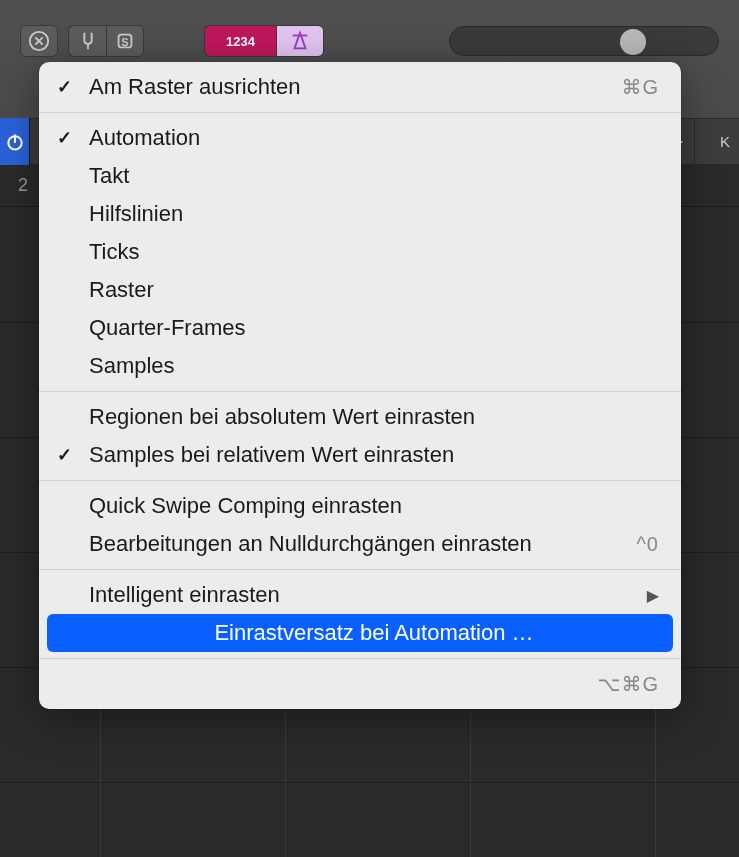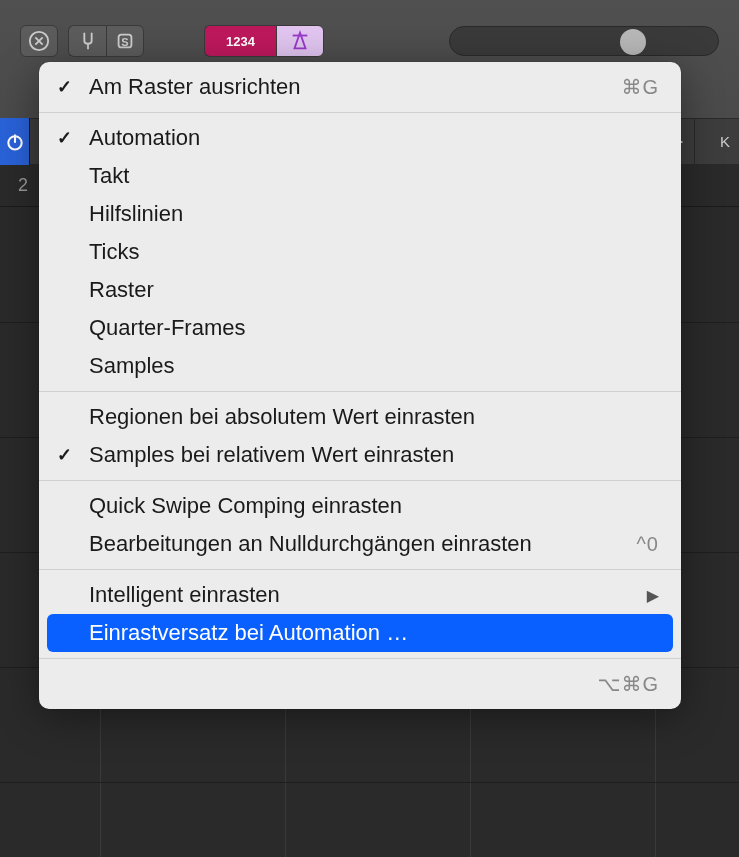--- a/index.html
+++ b/index.html
@@ -223,20 +223,21 @@
       min-height: 38px;
     }
     
     .menu-item.highlighted {
       background: #0a60ff;
       color: white;
       border-radius: 6px;
       margin: 0 8px;
       padding-left: 42px;
       padding-right: 14px;
+      justify-content: center;
     }
     
     .menu-check {
       position: absolute;
       left: 18px;
       top: 50%;
       transform: translateY(-50%);
       font-size: 18px;
       font-weight: 700;
     }

